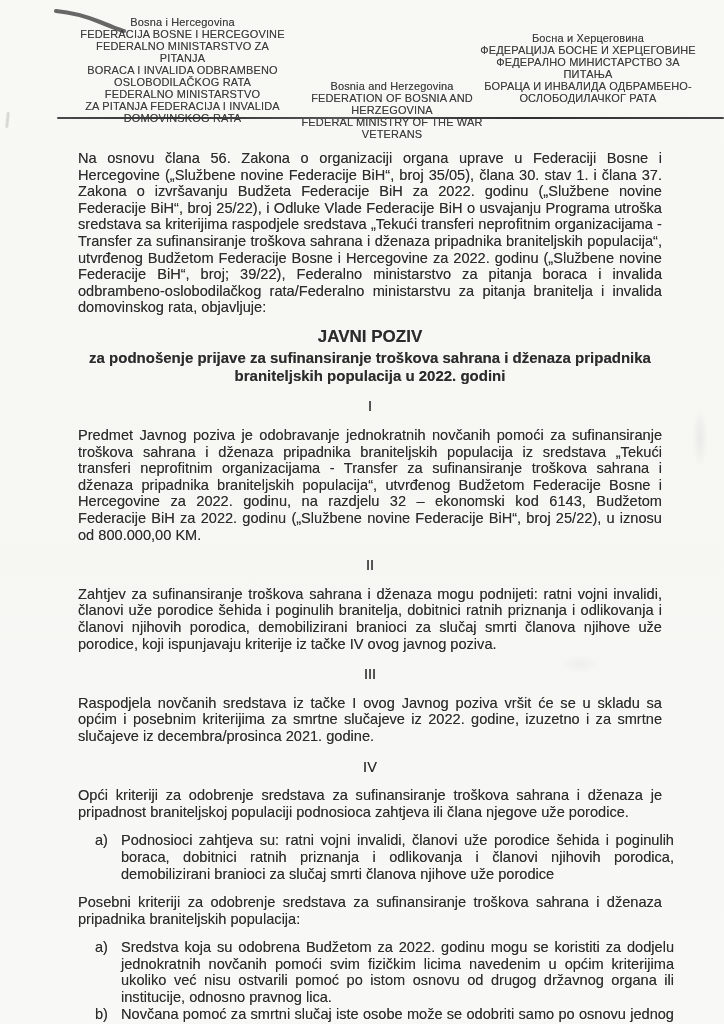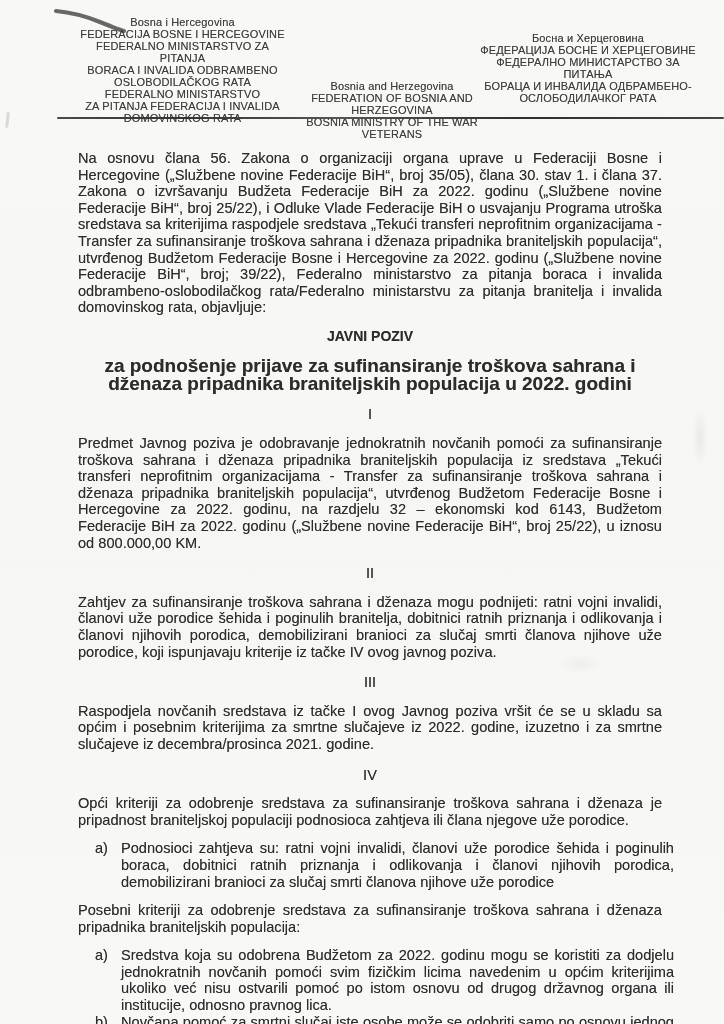--- a/index.html
+++ b/index.html
@@ -40,22 +40,22 @@
   .doc {
     position: absolute;
     left: 66px; top: 138px; width: 608px;
     font-size: 14.6px;
     line-height: 16.6px;
     text-align: justify;
     text-shadow: 0 0 0.5px rgba(40,40,40,0.5);
   }
   .para { margin: 12px; }
   .title-block { text-align: center; font-weight: bold; margin-top: 7px; line-height: 17.5px; }
-  .title-line { font-size: 14px; }
-  .subtitle-line { font-size: 19px; width: 586px; margin: 12px auto; }
+  .title-line { font-size: 17px; }
+  .subtitle-line { font-size: 15px; width: 586px; margin: 4px auto; }
   .numeral { text-align: center; margin-top: 14px; }
   .li { display: flex; padding-left: 29px; }
   .li .marker { flex: none; width: 26px; }
   .li .litext { flex: 1; text-align: justify; }
   .note { padding-left: 38px; }
   
   .artifact { position: absolute; pointer-events: none; }
   .artifact-bracket {
     left: 6px; top: 112px; width: 3px; height: 16px;
     background: rgba(80,80,80,0.18); transform: rotate(6deg); border-radius: 2px;
@@ -86,21 +86,21 @@
       <div>BORACA I INVALIDA ODBRAMBENO</div>
       <div>OSLOBODILAČKOG RATA</div>
       <div>FEDERALNO MINISTARSTVO</div>
       <div>ZA PITANJA FEDERACIJA I INVALIDA</div>
       <div>DOMOVINSKOG RATA</div>
     </div>
     <div class="lh-col lh-center">
       <div>Bosnia and Herzegovina</div>
       <div>FEDERATION OF BOSNIA AND</div>
       <div>HERZEGOVINA</div>
-      <div>BOSNIA MINISTRY OF THE WAR</div>
+      <div>FEDERAL MINISTRY OF THE WAR</div>
       <div>VETERANS</div>
     </div>
     <div class="lh-col lh-right">
       <div>Босна и Херцеговина</div>
       <div>ФЕДЕРАЦИЈА БОСНЕ И ХЕРЦЕГОВИНЕ</div>
       <div>ФЕДЕРАЛНО МИНИСТАРСТВО ЗА ПИТАЊА</div>
       <div>БОРАЦА И ИНВАЛИДА ОДБРАМБЕНО-</div>
       <div>ОСЛОБОДИЛАЧКОГ РАТА</div>
     </div>
   </div>

